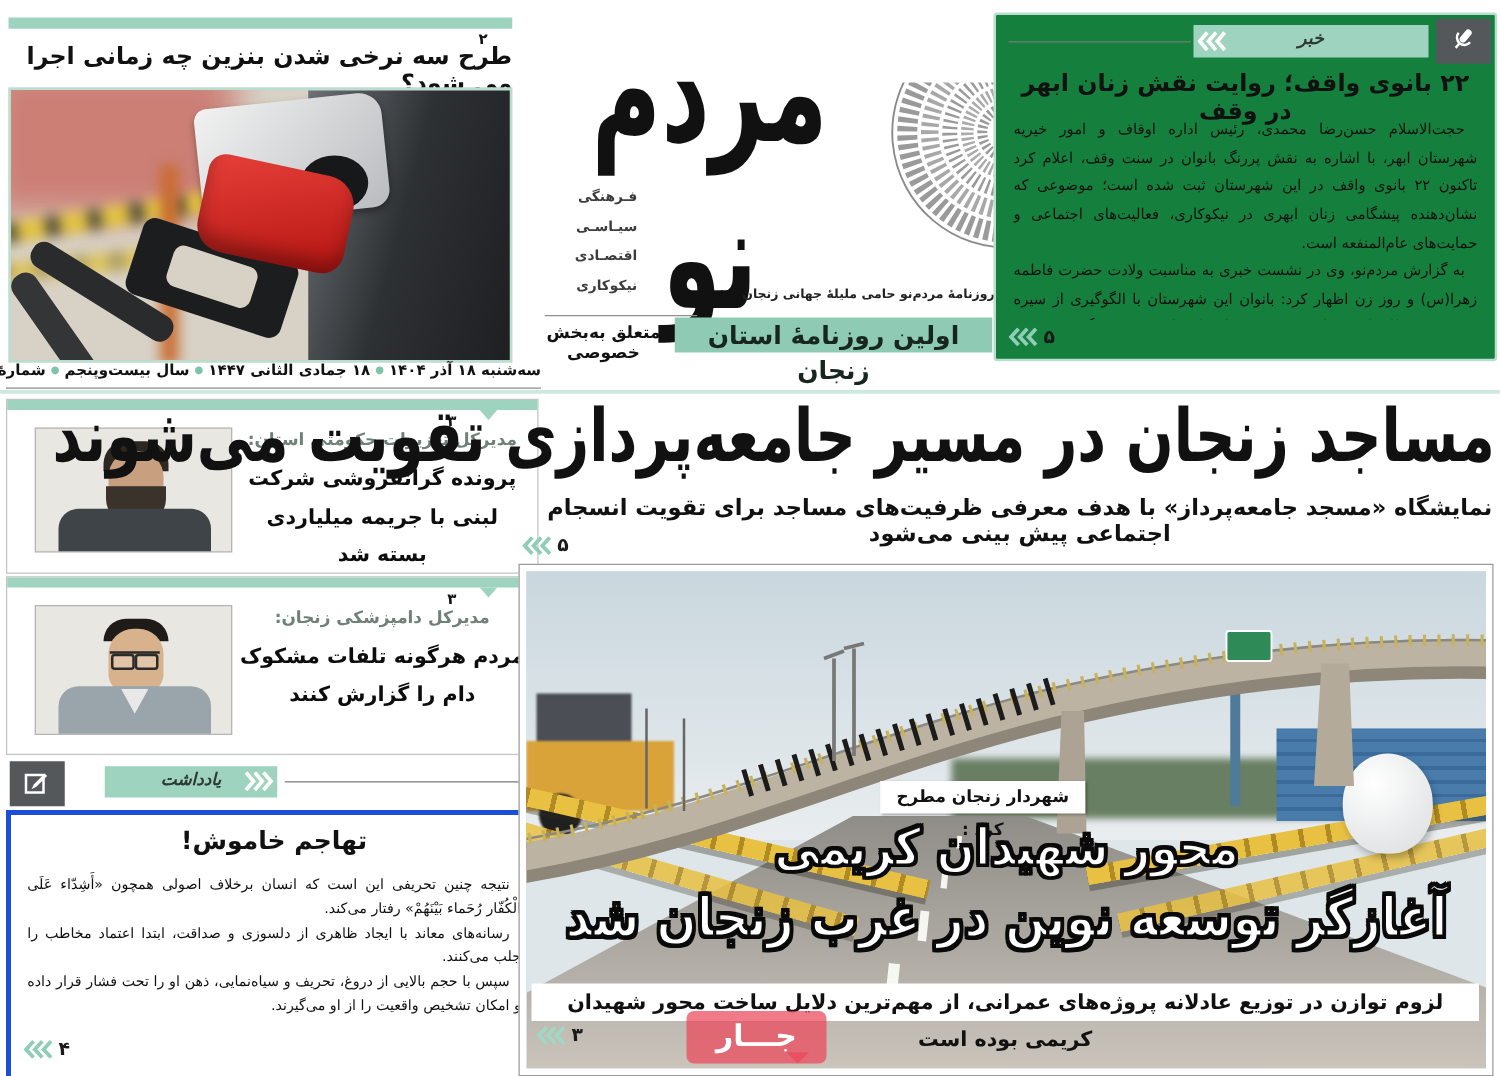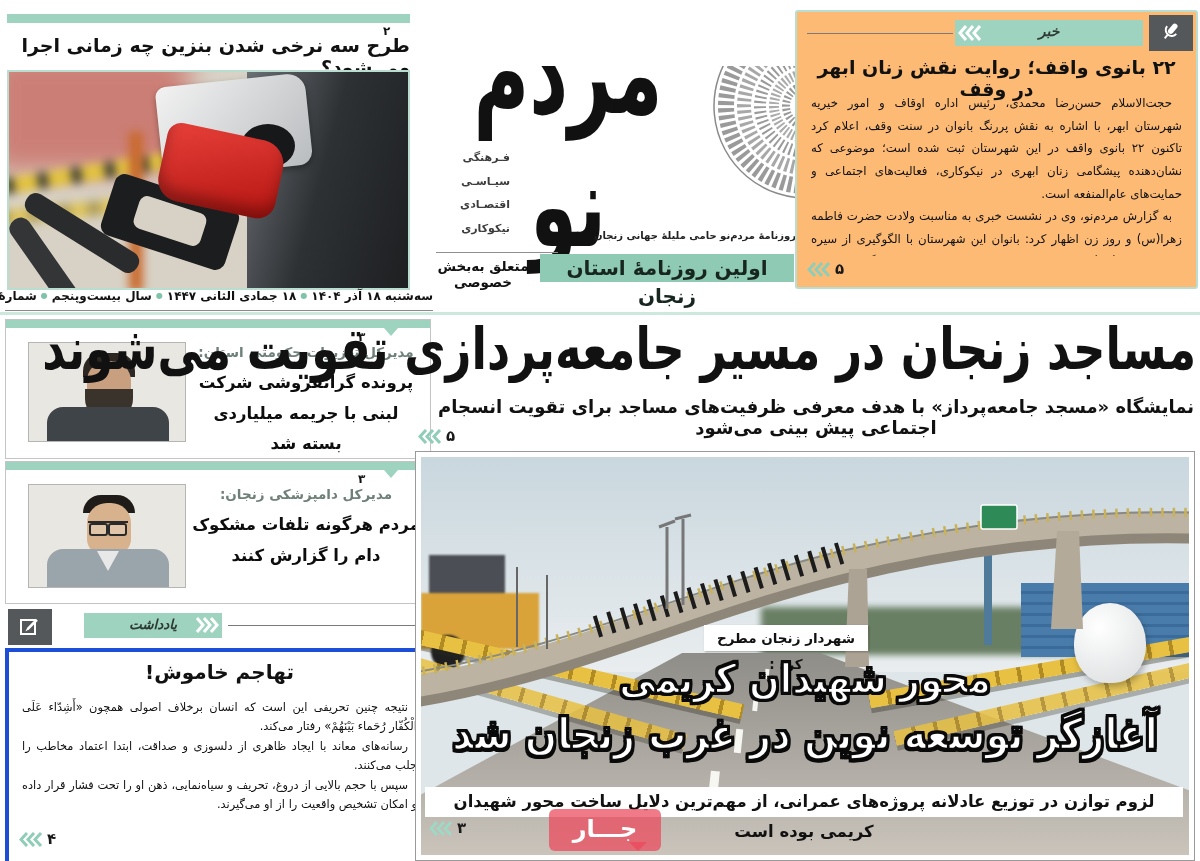--- a/index.html
+++ b/index.html
@@ -31,21 +31,21 @@
   
   .logo{left:428px;top:6px;width:280px;text-align:center;font-size:76px;font-weight:900;transform:scaleY(1.5);transform-origin:center top;letter-spacing:0;}
   .descriptors{left:446px;top:146px;width:64px;font-size:11px;font-weight:bold;color:#3c3c3c;line-height:2.15;text-align:right;}
   .mast-hline{left:436px;top:252px;width:122px;height:1px;background:#8f8f8f;}
   .mandala{left:688px;top:66px;width:108px;height:192px;}
   .support-line{left:582px;top:230px;width:214px;text-align:right;font-size:10px;font-weight:bold;color:#222;}
   .banner{left:540px;top:254px;width:254px;height:28px;background:#8fcbb4;color:#182620;
           font-size:20px;font-weight:900;text-align:center;line-height:28px;}
   .ownership{left:430px;top:258px;width:106px;font-size:13.5px;font-weight:900;text-align:center;}
   
-  .news-box{left:795px;top:10px;width:399px;height:275px;border:2px solid #b9ddcf;border-radius:3px;background:#fdba74;}
+  .news-box{left:795px;top:10px;width:399px;height:275px;border:2px solid #b9ddcf;border-radius:3px;background:#15803d;}
   .nb-iconbox{left:352px;top:3px;width:44px;height:36px;background:#54585a;display:flex;align-items:center;justify-content:center;}
   .nb-ribbon{left:158px;top:8px;width:188px;height:26px;background:#9ed3bf;}
   .nb-ribbon-label{left:0;top:3px;width:100%;text-align:center;font-size:14px;font-weight:900;color:#2e3a34;font-style:italic;}
   .nb-conn{left:10px;top:21px;width:146px;height:1px;background:#7a7a7a;}
   .nb-title{left:8px;top:44px;width:383px;text-align:center;font-size:19px;font-weight:900;}
   .nb-body{left:14px;top:80px;width:371px;height:164px;font-size:11.8px;line-height:1.92;text-align:justify;overflow:hidden;}
   .nb-body p{margin:0;text-indent:10px;}
   .nb-mark{left:10px;top:248px;}
   
   .dateline{left:5px;top:289px;width:428px;height:21px;font-size:12px;font-weight:bold;border-bottom:1px solid #8a8a8a;white-space:nowrap;}

